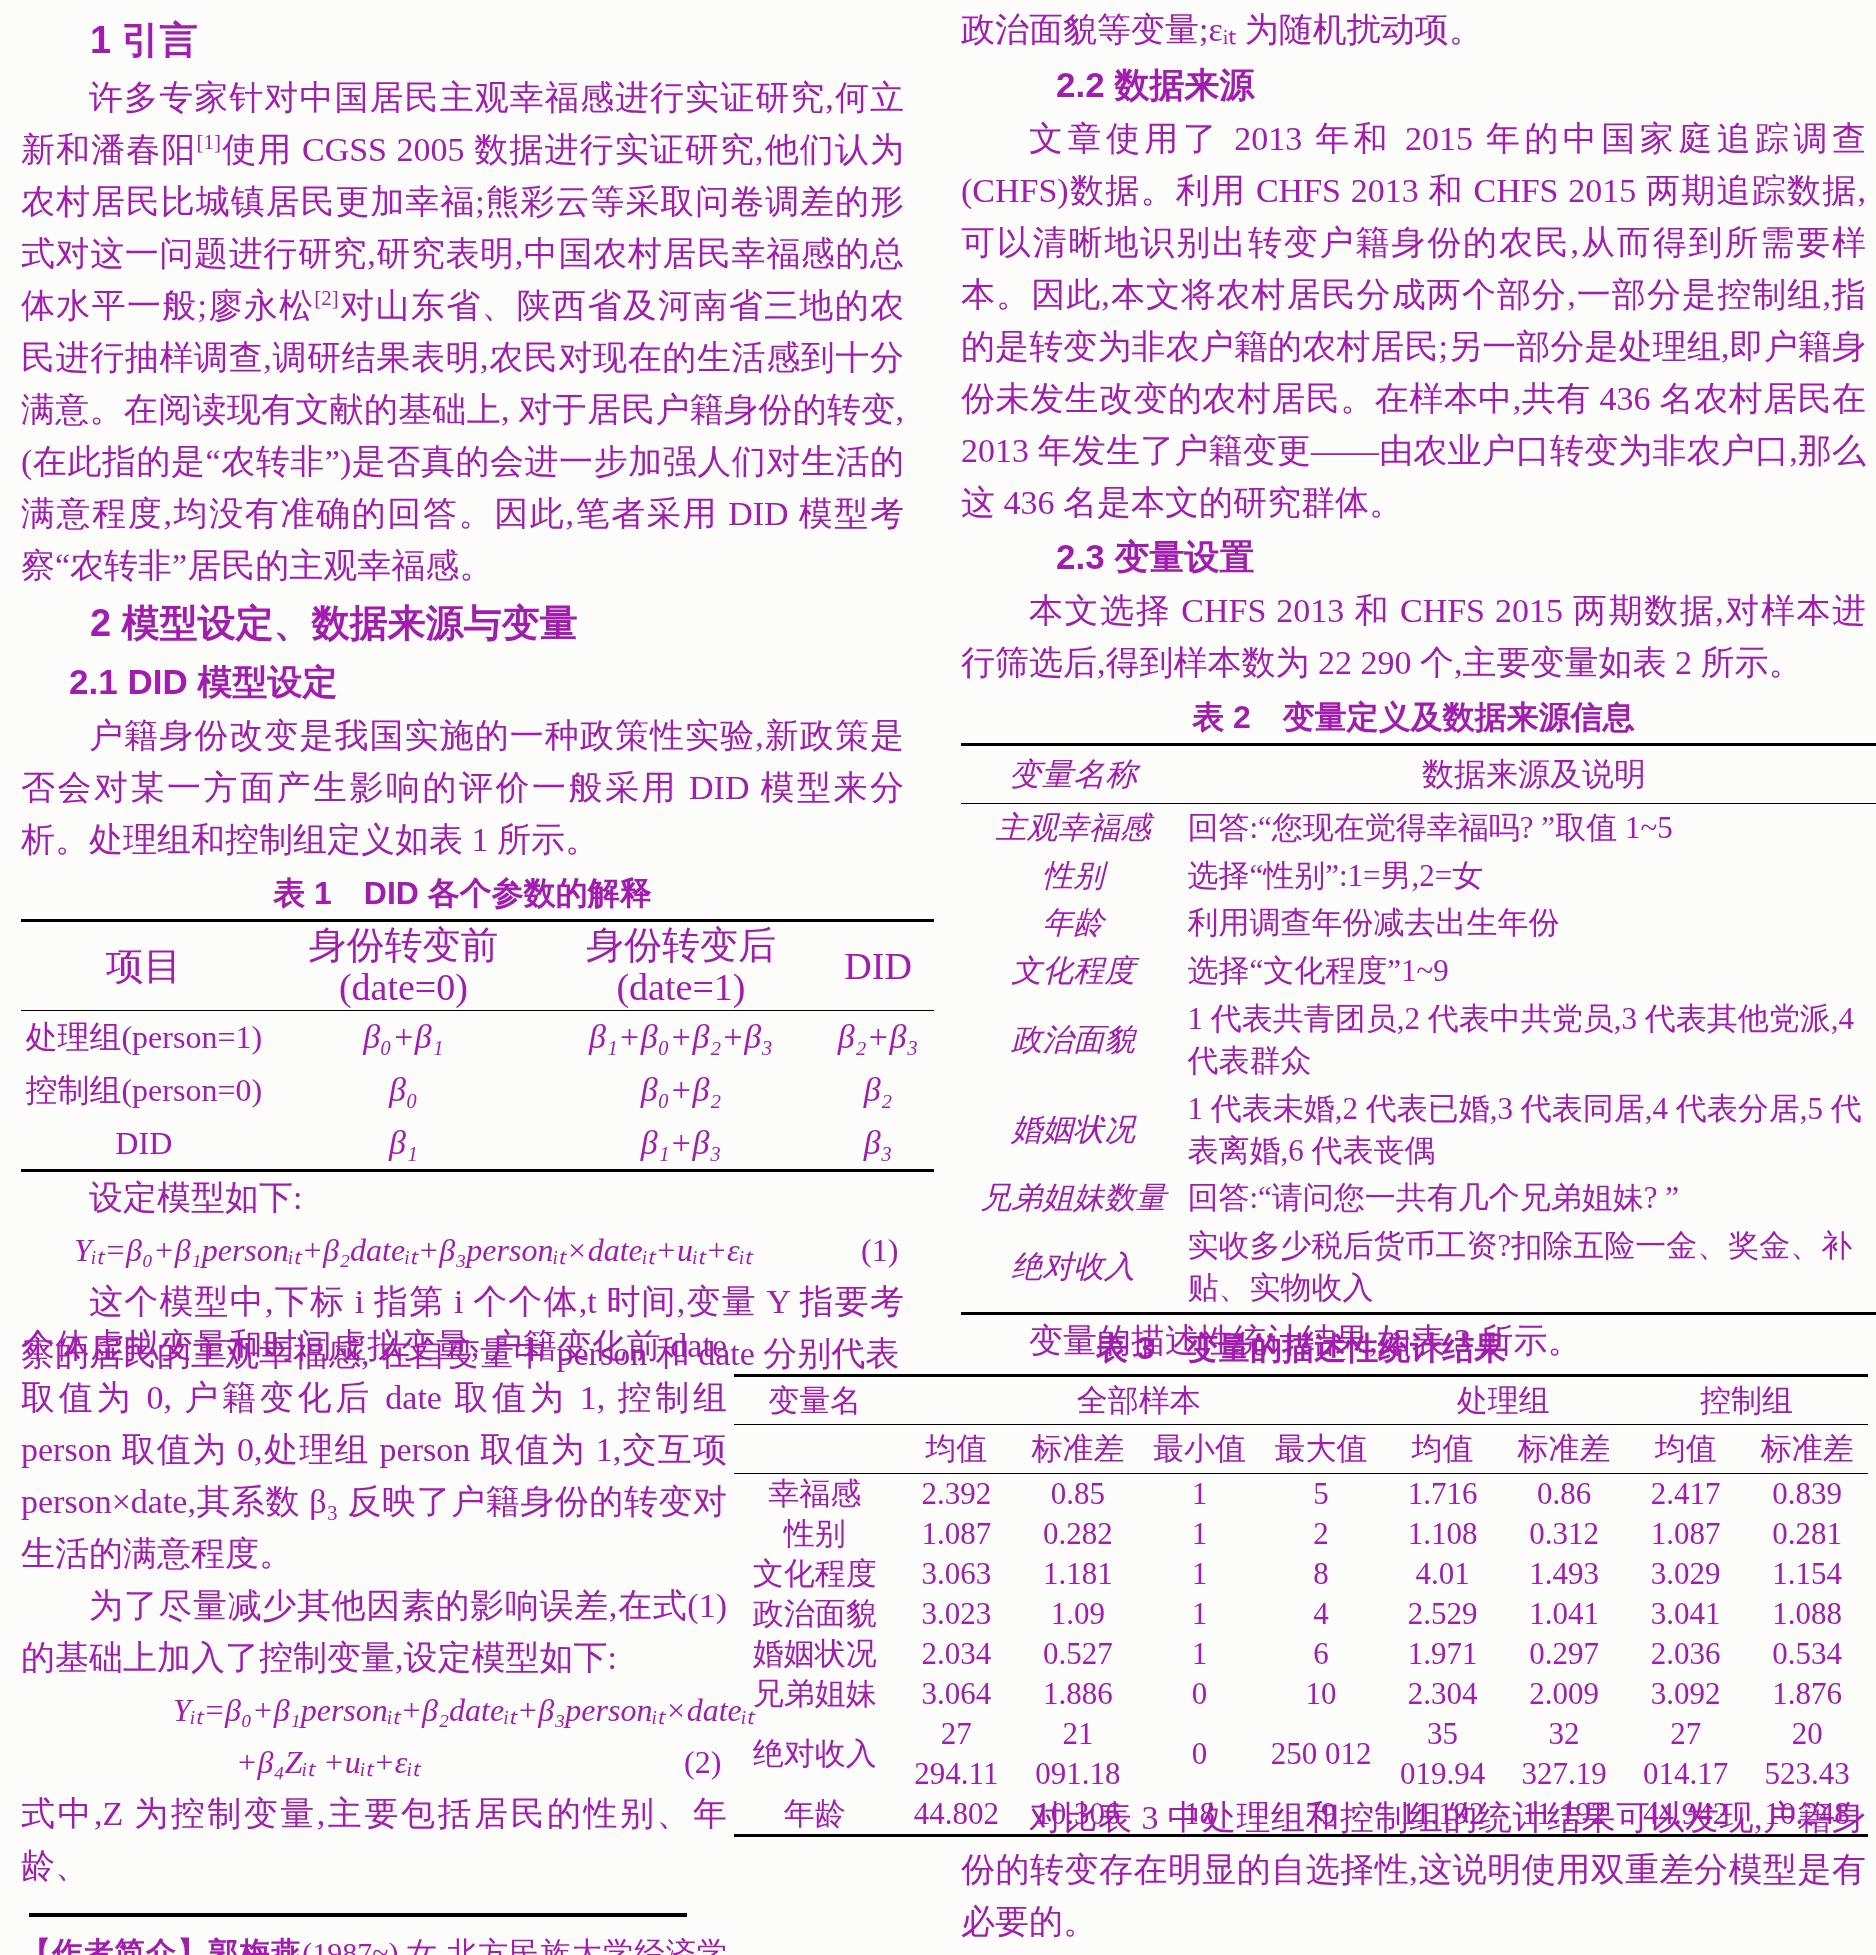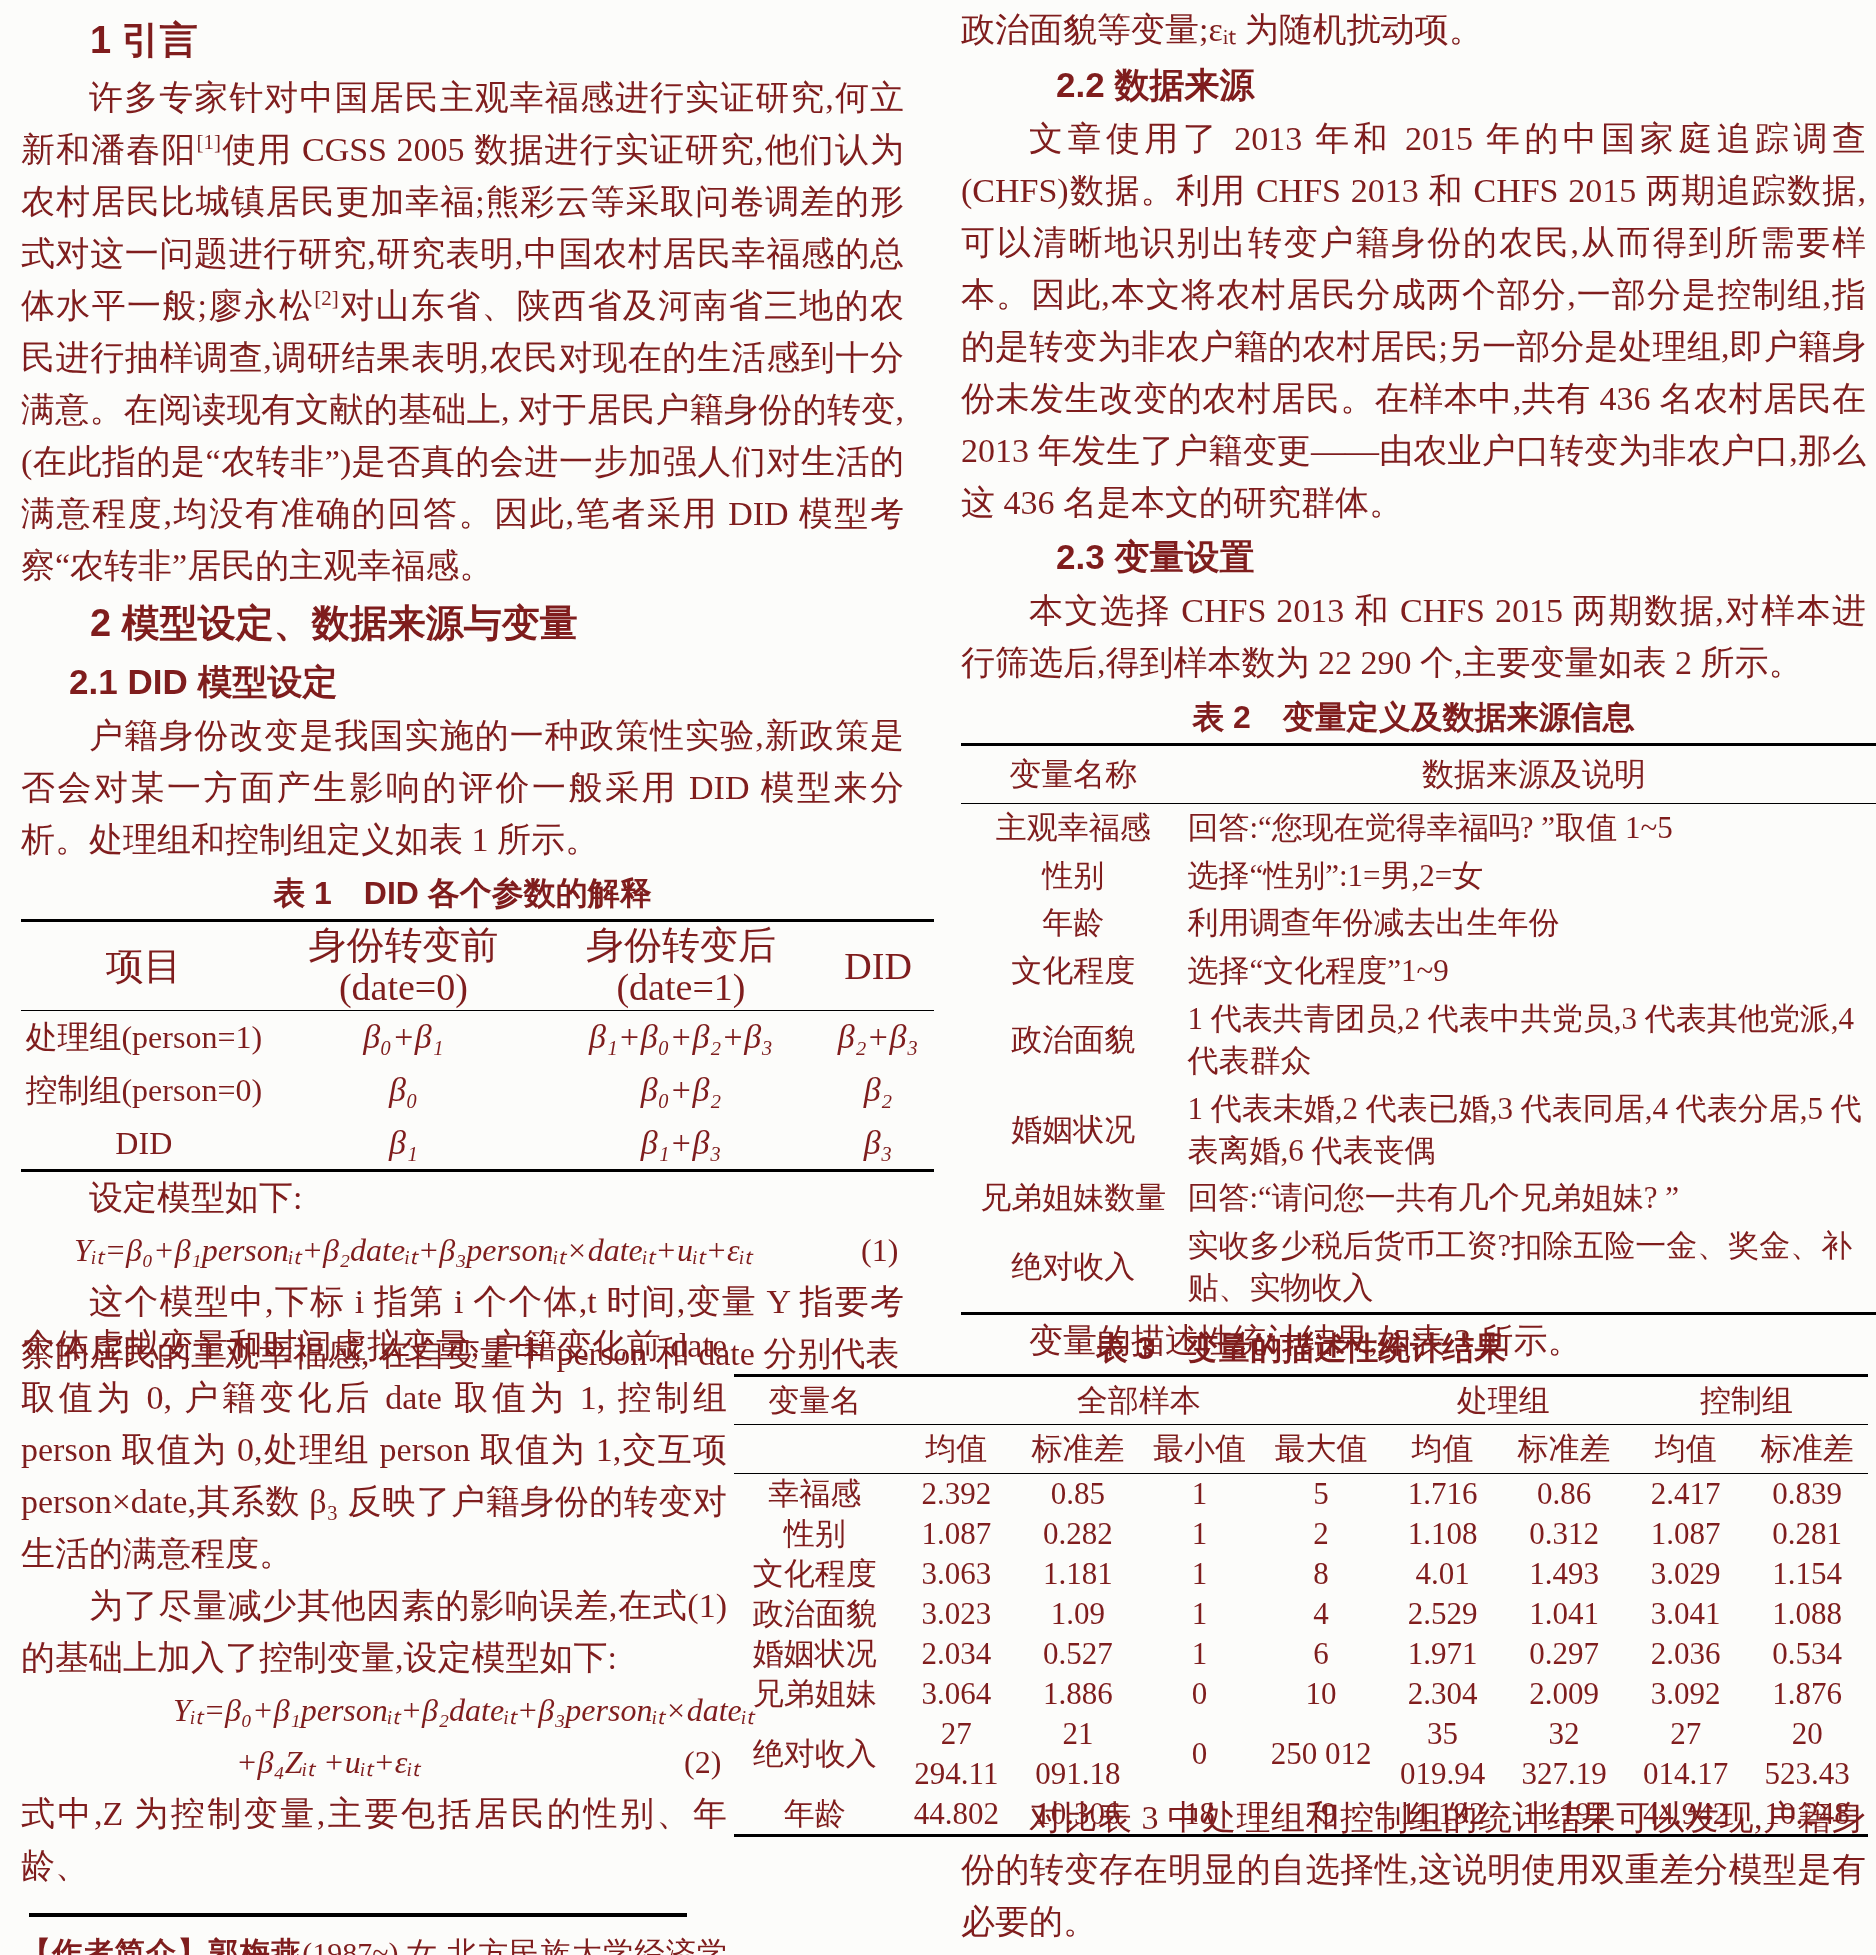--- a/index.html
+++ b/index.html
@@ -1,18 +1,18 @@
 <!DOCTYPE html>
 <html style="font-size:15px"><head>
 <meta charset="utf-8">
 <style>
   html,body{margin:0;padding:0;background:#d8d8d4;}
   .page{
     position:relative;width:1877px;height:1955px;margin:0 auto;
-    background:#fcfcfa;color:#7f1d1d;overflow:hidden;
+    background:#fcfcfa;color:#a21caf;overflow:hidden;
     font-family:"Liberation Serif", serif;
   }
   section{position:absolute;}
   #left-top{left:21px;top:9.5px;width:883px;}
   #left-bottom{left:21px;top:1320px;width:706px;}
   #right-top{left:961px;top:3.8px;width:905px;}
   #table3-block{left:734px;top:1320px;width:1134px;}
   #right-bottom{left:961px;top:1792px;width:905px;}
 
   .h-big{
@@ -64,21 +64,21 @@
 
   
   .fn-rule{border-top:4.8px solid #000;width:658px;margin:21px 0 13.3px 7.6px;}
   .fn-text{font-size:30px;line-height:45px;margin:0;text-align:justify;}
   .fn-label{font-family:"Liberation Sans", sans-serif;font-weight:bold;}
   .fn-name{font-weight:bold;}
 
   
   #table2 th{height:53px;font-size:32px;}
   #table2 td{text-align:left;font-size:31px;line-height:42px;padding:2.9px 1.9px;}
-  #table2 .lab{width:217px;text-align:center;}
+  #table2 .lab{width:217px;text-align:center;font-style:italic;}
   #table2 .desc{width:689px;}
 
   
   #table3 th{font-size:31px;height:44px;}
   #table3 tr.subhead th{border-bottom:1.9px solid #000;}
   #table3 td{font-size:31px;height:40px;line-height:40px;padding:0 1.9px;}
   #table3 .v0{width:154px;}
   #table3 .v1{width:135px;}
   #table3 .v2{width:143px;}
   #table3 .v3{width:107px;}

